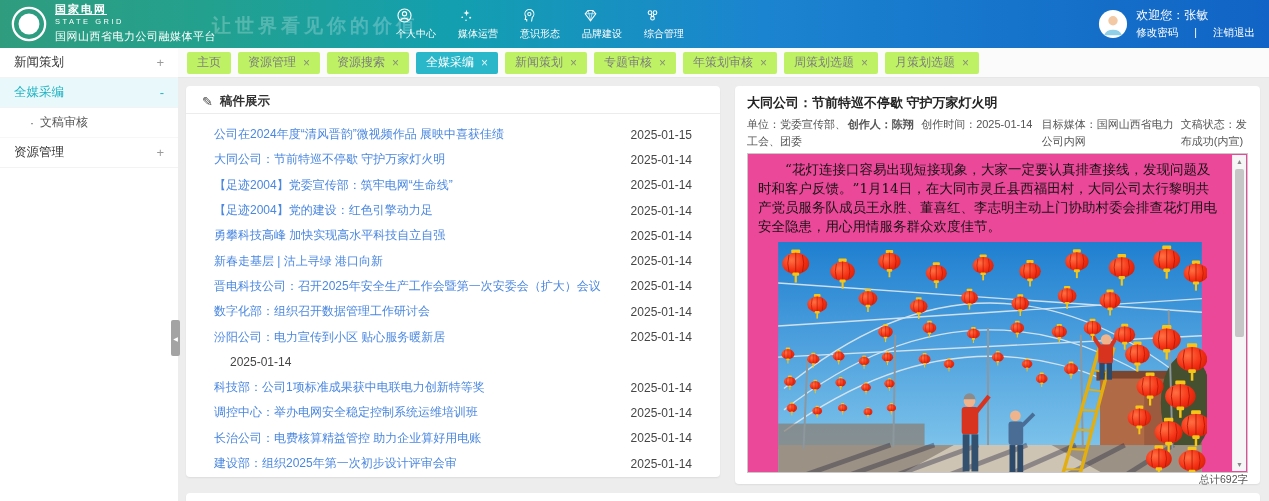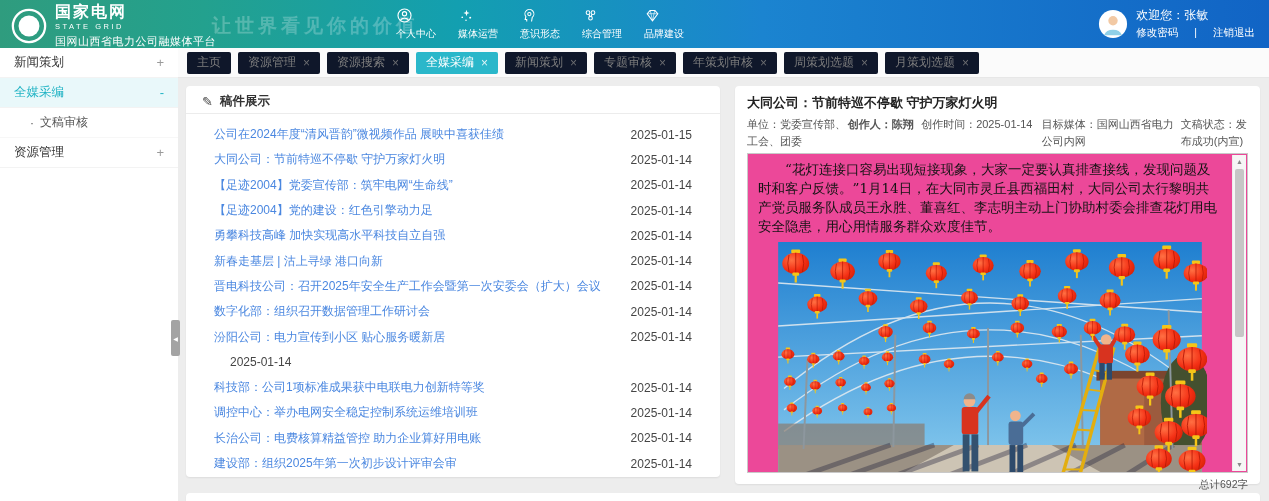--- a/index.html
+++ b/index.html
@@ -12,21 +12,21 @@
   }
 
   
   .topbar {
     position: absolute; top: 0; left: 0; width: 100%; height: 48px;
     background: linear-gradient(90deg, #2f9c7e 0%, #23a18e 16%, #139fb0 36%, #1b84d0 60%, #1164c5 100%);
     color: #fff; z-index: 6;
   }
   .logo { position: absolute; left: 10px; top: 4px; display: flex; align-items: center; gap: 7px; }
   .emblem { width: 38px; height: 38px; }
-  .logo-text .cn { font-size: 16px; font-weight: bold; letter-spacing: 2px; line-height: 1.05; }
+  .logo-text .cn { font-size: 11px; font-weight: bold; letter-spacing: 2px; line-height: 1.05; text-decoration: underline; }
   .logo-text .en { font-size: 7.5px; letter-spacing: 2.5px; margin-top: 1px; }
   .logo-text .platform { font-size: 11px; margin-top: 3px; letter-spacing: 0.5px; }
   .watermark {
     position: absolute; left: 212px; top: 13px;
     font-size: 19px; font-weight: bold; letter-spacing: 4px;
     color: rgba(255,255,255,0.24);
   }
   .nav { position: absolute; left: 396px; top: 0; height: 48px; display: flex; }
   .nav-item {
     width: 62px; height: 48px; display: flex; flex-direction: column;
@@ -42,21 +42,21 @@
   .user-lines .l2 span { cursor: pointer; }
 
   
   .tabbar {
     position: absolute; top: 48px; left: 178px; right: 0; height: 30px;
     background: #fbfbfb; border-bottom: 1px solid #e7e7e7;
     display: flex; align-items: center; gap: 7px; padding-left: 9px; z-index: 5;
   }
   .tab {
     height: 22px; display: flex; align-items: center; gap: 7px; padding: 0 10px;
-    background: #0f172a; color: #7d7d7d; font-size: 12px; border-radius: 2px; cursor: pointer;
+    background: #bef264; color: #7d7d7d; font-size: 12px; border-radius: 2px; cursor: pointer;
     white-space: nowrap;
   }
   .tab.active { background: #2ab7ca; color: #fff; }
   .tab .x { font-size: 12px; line-height: 1; opacity: 0.85; }
 
   
   .sidebar { position: absolute; top: 48px; left: 0; width: 178px; bottom: 0; background: #fff; z-index: 4; }
   .side-group {
     height: 30px; display: flex; align-items: center; justify-content: space-between;
     padding: 0 14px; font-size: 12.5px; color: #333; cursor: pointer; border-bottom: 1px solid #f3f3f3;
@@ -114,21 +114,21 @@
     font-family: "DejaVu Serif", "Liberation Serif", serif;
   }
   .pv-photo { width: 434px; height: 246px; margin: 6px auto 0; display: block; }
   .pv-scroll {
     position: absolute; top: 1px; right: 1px; bottom: 1px; width: 14px;
     background: #f6f6f6; border-left: 1px solid #ededed; font-size: 7px; color: #888;
   }
   .pv-scroll .up { position: absolute; top: 3px; left: 0; right: 0; text-align: center; cursor: pointer; }
   .pv-scroll .down { position: absolute; bottom: 3px; left: 0; right: 0; text-align: center; cursor: pointer; }
   .pv-scroll .thumb { position: absolute; top: 14px; left: 2px; width: 9px; height: 168px; background: #c6c6c6; border-radius: 2px; cursor: pointer; }
-  .pv-count { text-align: right; font-size: 10.5px; color: #555; margin-top: 5px; }
+  .pv-count { text-align: right; font-size: 10.5px; color: #555; }
 
   .card-bottom {
     position: absolute; left: 8px; right: 9px; top: 415px; height: 60px;
     background: #fff; border-radius: 4px; box-shadow: 0 1px 2px rgba(0,0,0,0.07);
   }
 </style>
 </head>
 <body>
 
 <div class="topbar">
@@ -168,33 +168,33 @@
     </div>
     <div class="nav-item">
       <svg viewBox="0 0 24 24" fill="none" stroke="currentColor" stroke-width="1.5">
         <path d="M9.5 20.5v-2.8H7.3l1-4.1a6.3 6.3 0 1 1 9 1l-1 5.9"></path>
           <circle cx="13.2" cy="10" r="2.3"></circle>
       </svg>
       <span>意识形态</span>
     </div>
     <div class="nav-item">
       <svg viewBox="0 0 24 24" fill="none" stroke="currentColor" stroke-width="1.5">
+        <path d="M4.5 9.5l4-4.5h7l4 4.5-7.5 10z"></path>
+          <path d="M4.5 9.5h15M9 5.5l3 14M15 5.5l-3 14" stroke-width="0.9"></path>
+      </svg>
+      <span>品牌建设</span>
+    </div>
+    <div class="nav-item">
+      <svg viewBox="0 0 24 24" fill="none" stroke="currentColor" stroke-width="1.5">
         <circle cx="8.5" cy="8" r="2.6"></circle>
           <circle cx="15.5" cy="8" r="2.6"></circle>
           <circle cx="12" cy="15.8" r="2.6"></circle>
         <path d="M9.8 10.3l1.2 3M14.2 10.3l-1.2 3"></path>
       </svg>
       <span>综合管理</span>
-    </div>
-    <div class="nav-item">
-      <svg viewBox="0 0 24 24" fill="none" stroke="currentColor" stroke-width="1.5">
-        <path d="M4.5 9.5l4-4.5h7l4 4.5-7.5 10z"></path>
-          <path d="M4.5 9.5h15M9 5.5l3 14M15 5.5l-3 14" stroke-width="0.9"></path>
-      </svg>
-      <span>品牌建设</span>
     </div>
   </div>
 
   <div class="userbox">
     <svg class="avatar" viewBox="0 0 32 32">
       <circle cx="16" cy="16" r="15" fill="#fff"></circle>
       <circle cx="16" cy="12.5" r="5" fill="#f2c9a4"></circle>
       <path d="M6.5 28a10 8.5 0 0 1 19 0z" fill="#8fd0e8"></path>
     </svg>
     <div class="user-lines">

